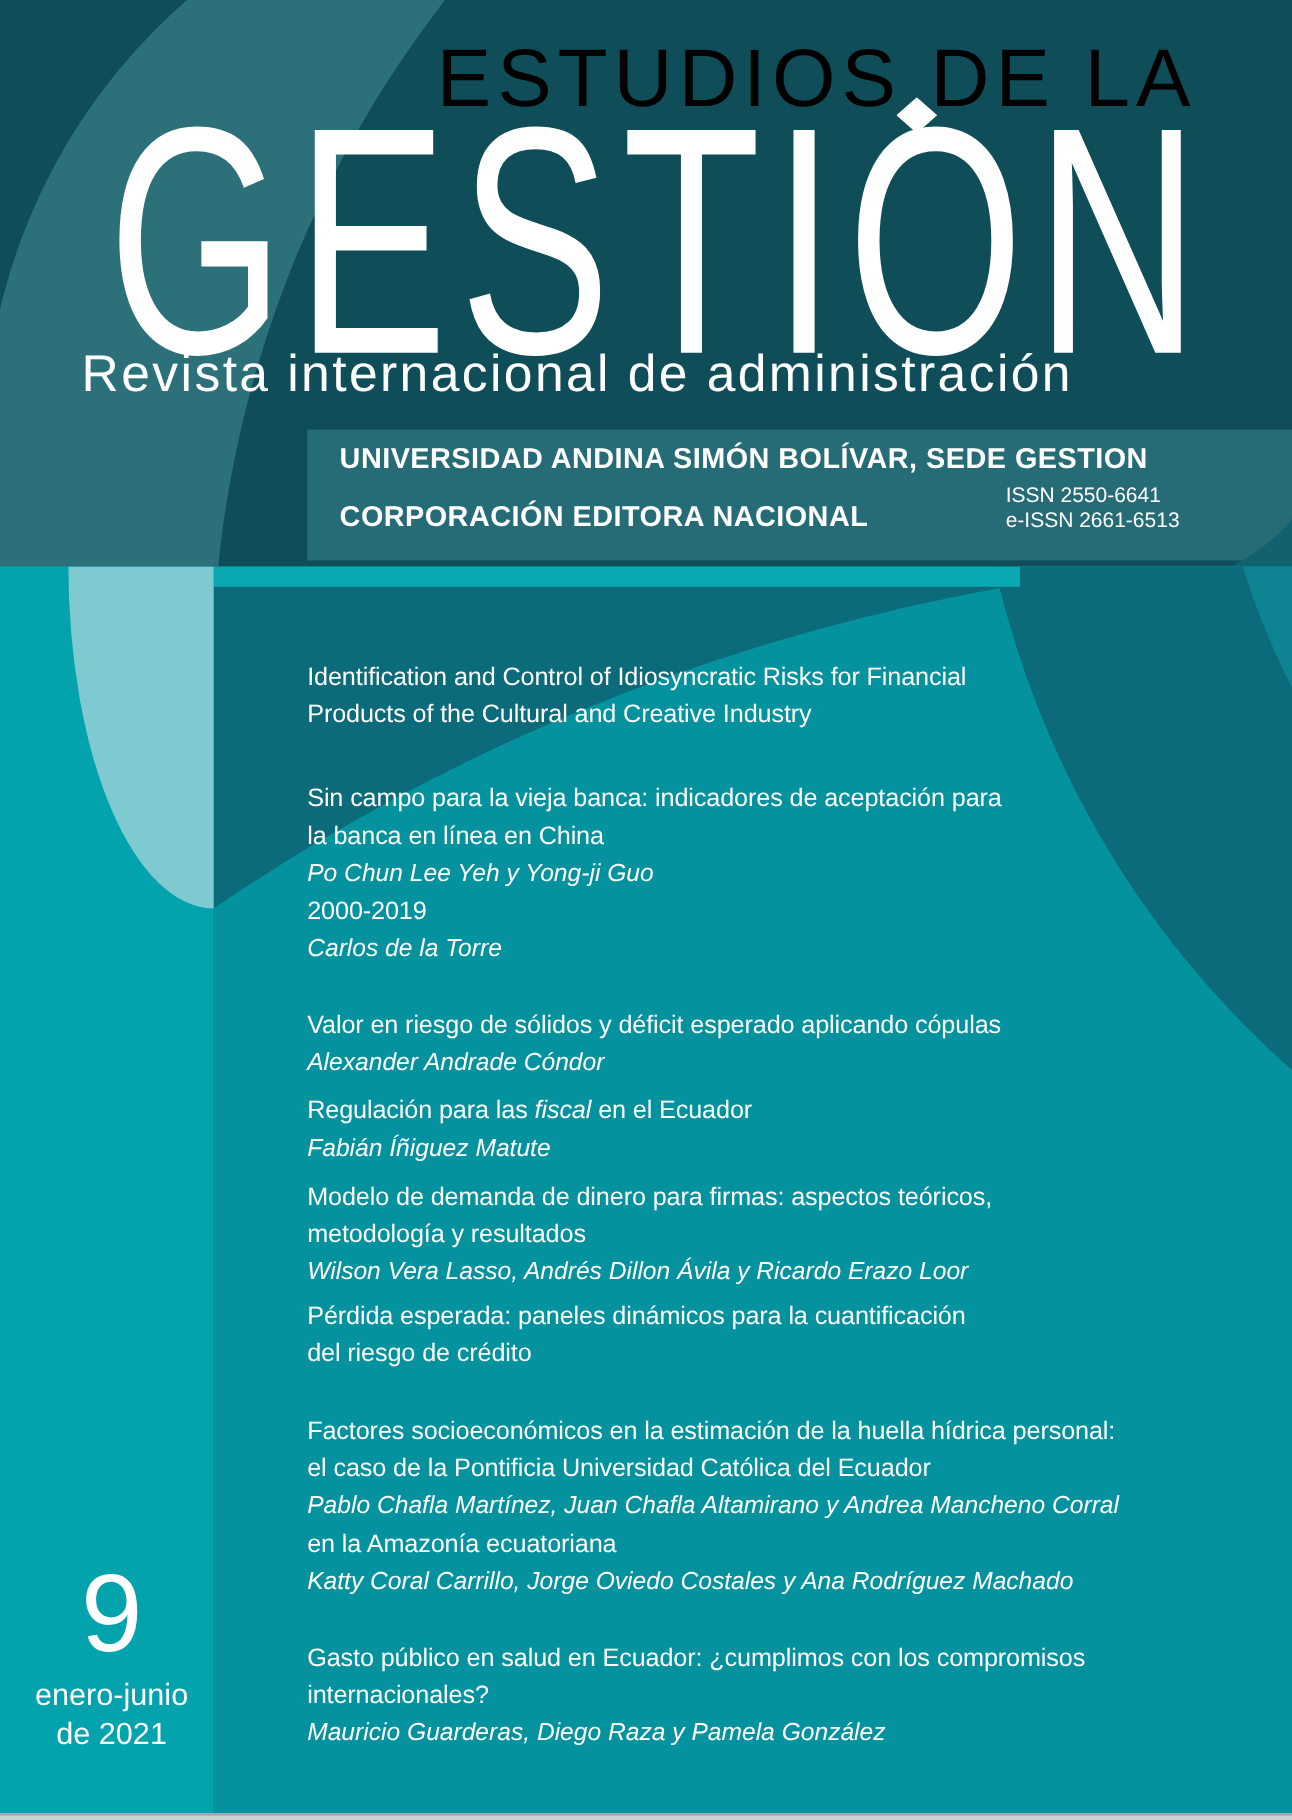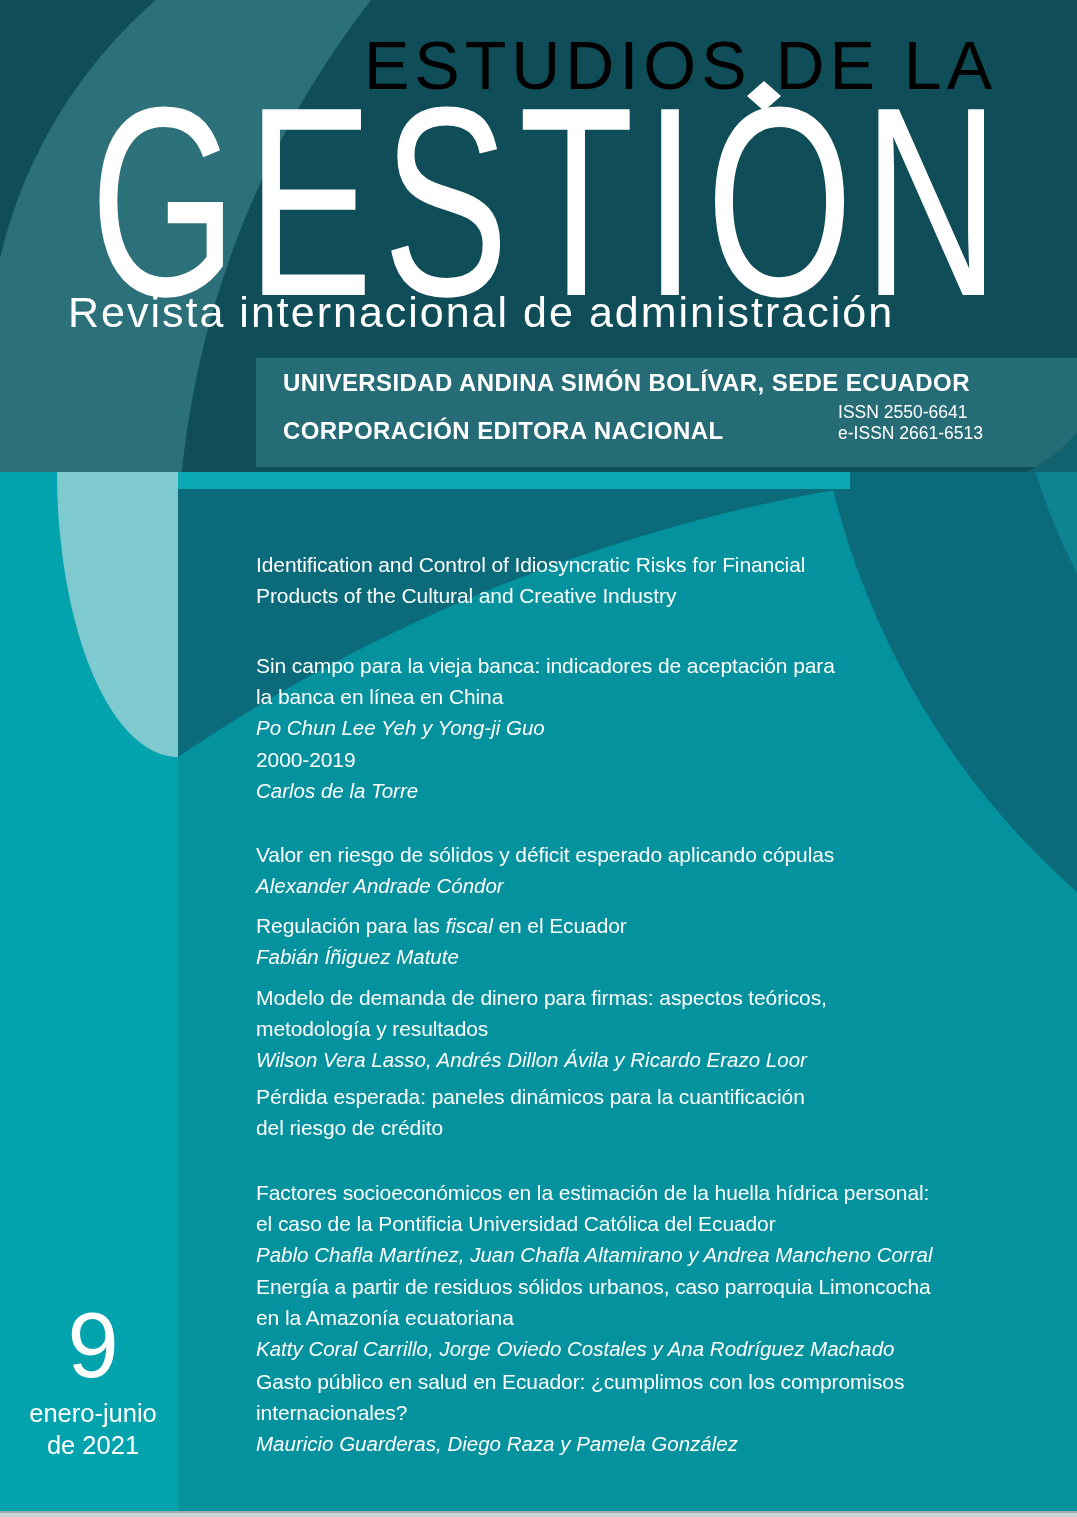--- a/index.html
+++ b/index.html
@@ -81,21 +81,21 @@
     </div>
     <div class="pale-arc"></div>
   </div>
 
   <div class="t-estudios">ESTUDIOS DE LA</div>
   <div class="t-gestion">GESTION</div>
   <div class="t-diamond"></div>
   <div class="t-subtitle">Revista internacional de administración</div>
 
   <div class="pub-band">
-    <div class="pub-line1">UNIVERSIDAD ANDINA SIMÓN BOLÍVAR, SEDE ECUADOR</div>
+    <div class="pub-line1">UNIVERSIDAD ANDINA SIMÓN BOLÍVAR, SEDE GESTION</div>
     <div class="pub-line2">CORPORACIÓN EDITORA NACIONAL</div>
     <div class="issn-box">
       <div>ISSN 2550-6641</div>
       <div>e-ISSN 2661-6513</div>
     </div>
   </div>
   <svg class="band-wedge" viewBox="0 0 51 40">
     <path d="M51,0 L51,40 L0,40 Q32,24 51,0 Z" fill="#11616E"></path>
   </svg>
 
@@ -138,21 +138,20 @@
       <div class="a-line">del riesgo de crédito</div>
     </div>
 
     <div class="article" style="top:1177px">
       <div class="a-line">Factores socioeconómicos en la estimación de la huella hídrica personal:</div>
       <div class="a-line">el caso de la Pontificia Universidad Católica del Ecuador</div>
       <div class="a-auth">Pablo Chafla Martínez, Juan Chafla Altamirano y Andrea Mancheno Corral</div>
     </div>
 
     <div class="article" style="top:1271px">
-      <div class="a-line">Energía a partir de residuos sólidos urbanos, caso parroquia Limoncocha</div>
       <div class="a-line">en la Amazonía ecuatoriana</div>
       <div class="a-auth">Katty Coral Carrillo, Jorge Oviedo Costales y Ana Rodríguez Machado</div>
     </div>
 
     <div class="article" style="top:1366px">
       <div class="a-line">Gasto público en salud en Ecuador: ¿cumplimos con los compromisos</div>
       <div class="a-line">internacionales?</div>
       <div class="a-auth">Mauricio Guarderas, Diego Raza y Pamela González</div>
     </div>
 

